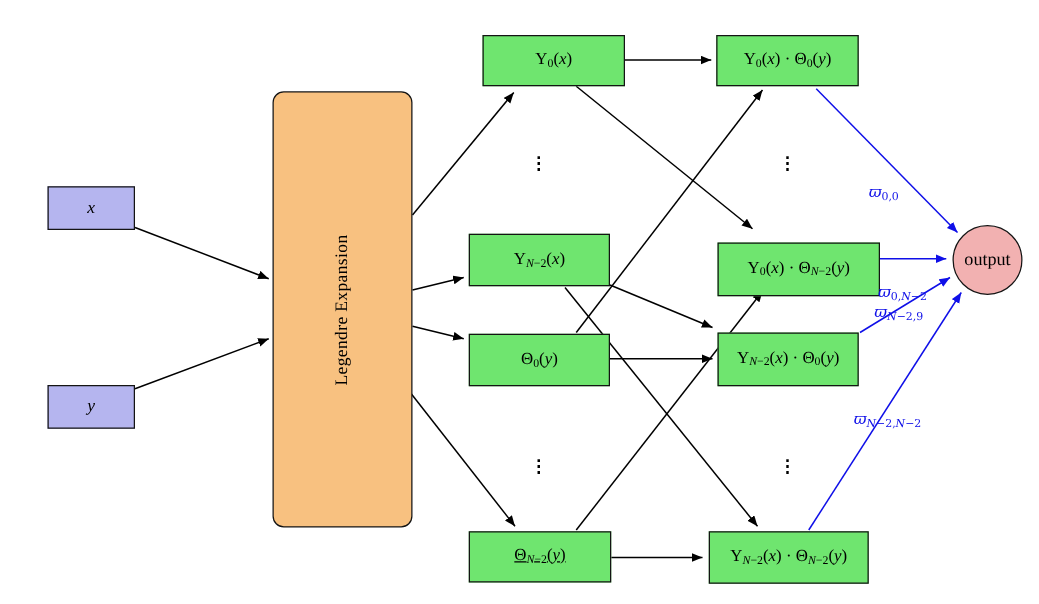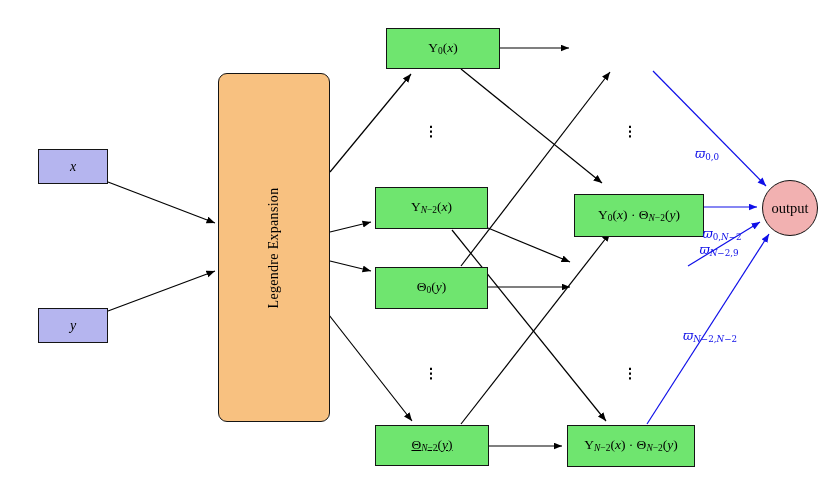--- a/index.html
+++ b/index.html
@@ -85,22 +85,28 @@
   <div class="box node-box" style="left:375px;top:187px;width:113px;height:42px;">
     <span><span>Υ</span><span class="sub it">N</span><span class="sub">−2</span><span>(</span><span class="it">x</span><span>)</span></span>
   </div>
   <div class="box node-box" style="left:375px;top:267px;width:113px;height:42px;">
     <span><span>Θ</span><span class="sub">0</span><span>(</span><span class="it">y</span><span>)</span></span>
   </div>
   <div class="box node-box" style="left:375px;top:425px;width:114px;height:41px;text-decoration:underline;">
     <span><span>Θ</span><span class="sub it">N</span><span class="sub">−2</span><span>(</span><span class="it">y</span><span>)</span></span>
   </div>
 
+  <div class="box node-box" style="left:573px;top:28px;width:114px;height:41px;">
+    <span><span>Υ</span><span class="sub">0</span><span>(</span><span class="it">x</span><span>) · Θ</span><span class="sub">0</span><span>(</span><span class="it">y</span><span>)</span></span>
+  </div>
   <div class="box node-box" style="left:574px;top:194px;width:130px;height:43px;">
     <span><span>Υ</span><span class="sub">0</span><span>(</span><span class="it">x</span><span>) · Θ</span><span class="sub it">N</span><span class="sub">−2</span><span>(</span><span class="it">y</span><span>)</span></span>
+  </div>
+  <div class="box node-box" style="left:574px;top:266px;width:113px;height:43px;">
+    <span><span>Υ</span><span class="sub it">N</span><span class="sub">−2</span><span>(</span><span class="it">x</span><span>) · Θ</span><span class="sub">0</span><span>(</span><span class="it">y</span><span>)</span></span>
   </div>
   <div class="box node-box" style="left:567px;top:425px;width:128px;height:42px;">
     <span><span>Υ</span><span class="sub it">N</span><span class="sub">−2</span><span>(</span><span class="it">x</span><span>) · Θ</span><span class="sub it">N</span><span class="sub">−2</span><span>(</span><span class="it">y</span><span>)</span></span>
   </div>
 
   <div class="box output-circle" style="left:762px;top:180px;width:56px;height:56px;">
     <span>output</span>
   </div>
 
   <div class="dots" style="left:431px;top:131px;">⋮</div>

